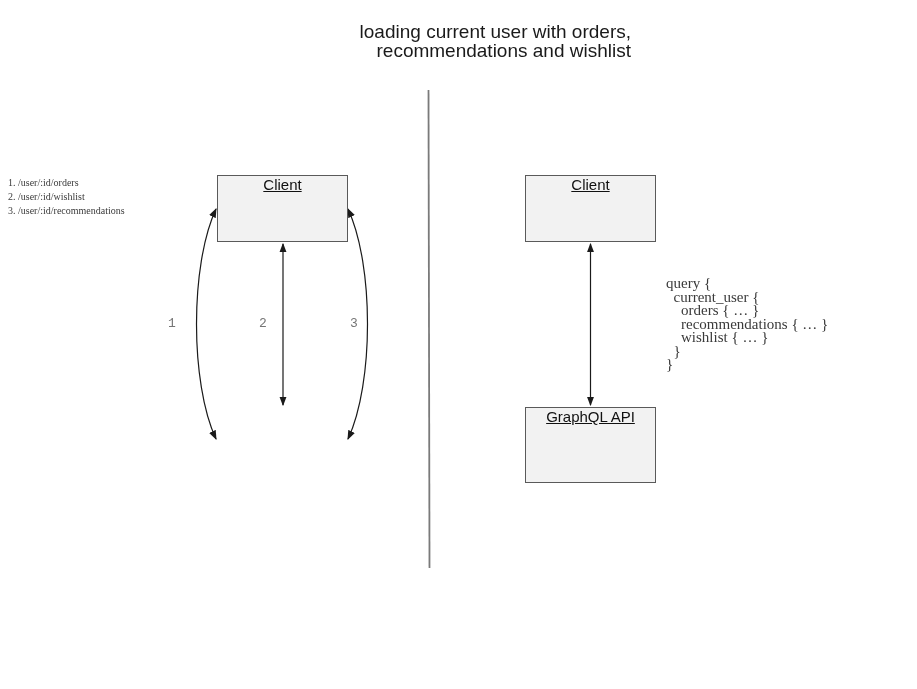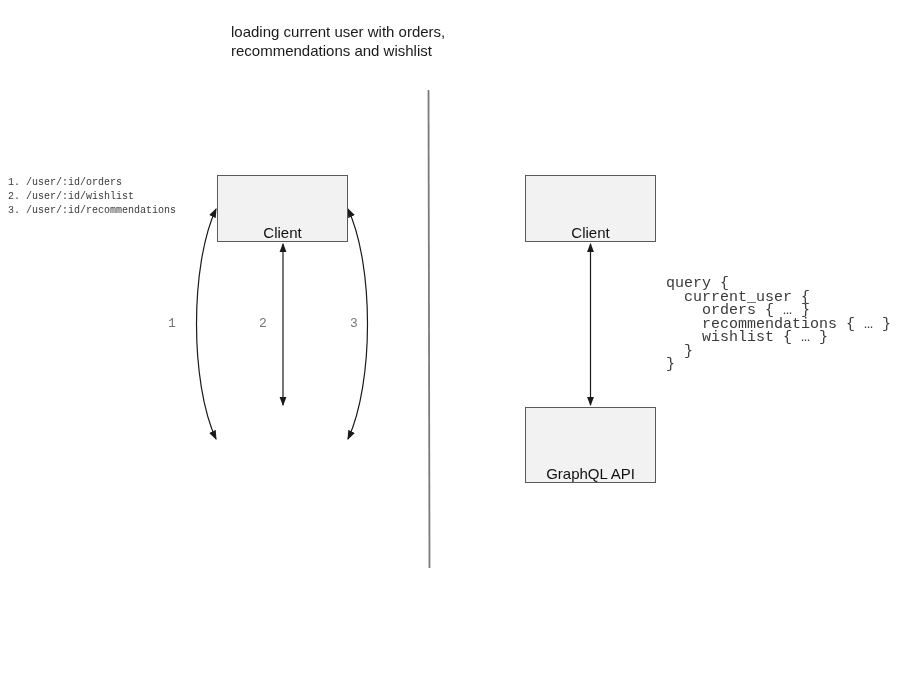--- a/index.html
+++ b/index.html
@@ -16,42 +16,42 @@
   .canvas{
     position:relative;
     width:917px;height:689px;
     background:#ffffff;
     overflow:hidden;
     font-family:"Liberation Sans",sans-serif;
   }
   .title{
     position:absolute;
     left:231px;top:22px;width:400px;
-    text-align:left;
+    text-align:right;
     white-space:pre-line;
-    font-size:15px;line-height:19px;
+    font-size:19px;line-height:19px;
     color:var(--title-text);
   }
   svg.overlay{position:absolute;left:0;top:0;}
   .divider{stroke:var(--divider);stroke-width:1.8;fill:none;}
   .arrow{stroke:var(--arrow);stroke-width:1.2;fill:none;}
   .box{
     position:absolute;
     background:var(--box-fill);
     border:1.5px solid var(--box-border);
-    display:flex;align-items:flex-end;justify-content:center;
-    font-size:15px;color:#111111;
+    display:flex;align-items:flex-start;justify-content:center;
+    font-size:15px;color:#111111;text-decoration:underline;
   }
   .client-left{left:217px;top:175px;width:131px;height:67px;}
   .rest-api{left:217px;top:407px;width:131px;height:66px;}
   .client-right{left:525px;top:175px;width:131px;height:67px;}
   .graphql-api{left:525px;top:407px;width:131px;height:76px;}
   .mono{
     position:absolute;
-    font-family:Liberation Mono, monospace;
+    font-family:Liberation Serif, serif;
     white-space:pre;
     color:var(--code-text);
   }
   .endpoints{left:8px;top:176px;font-size:10px;line-height:14px;}
   .query{left:666px;top:277px;font-size:15px;line-height:13.5px;}
   .arrow-label{
     position:absolute;
     width:18px;text-align:center;
     font-family:"Liberation Mono",monospace;
     font-size:13px;color:var(--label-gray);

